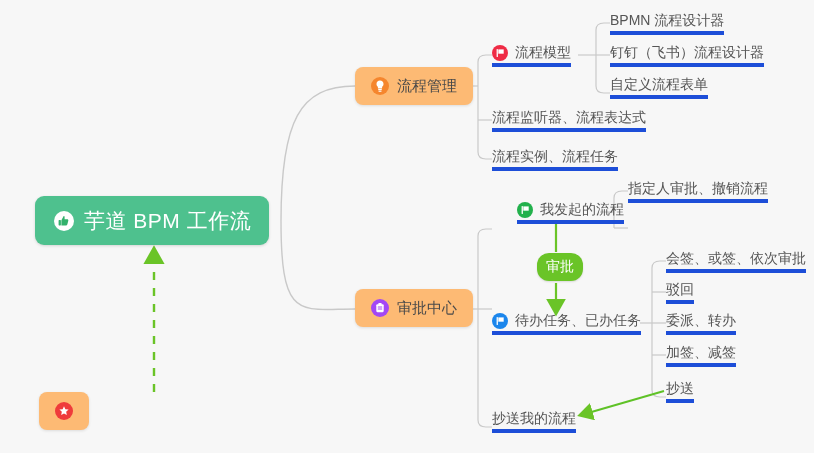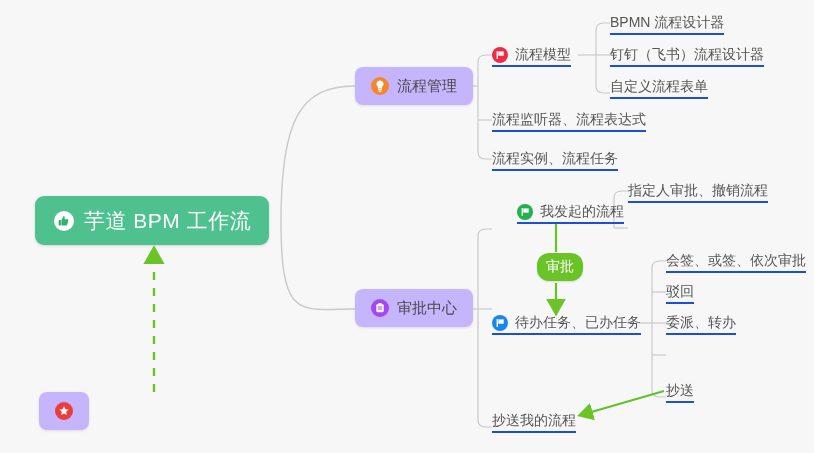--- a/index.html
+++ b/index.html
@@ -26,40 +26,40 @@
     font-size:21px;
     letter-spacing:.5px;
     white-space:nowrap;
   }
   .root-node .label{color:#fff;}
 
   
   .card-node{
     position:absolute;
     display:flex;align-items:center;gap:8px;
-    background:#c4b5fd;
+    background:#fdba74;
     border-radius:8px;
     padding:0 16px;
     height:38px;
     box-shadow:0 1px 3px rgba(0,0,0,.11);
     font-size:15px;
     color:#4a4a4a;
     white-space:nowrap;
   }
 
   
   .plain-node{
     position:absolute;
     display:flex;align-items:flex-end;gap:7px;
     height:24px;
     font-size:14px;
     color:#555555;
     white-space:nowrap;
     padding-bottom:2px;
-    border-bottom:2px solid #1d4ed8;
+    border-bottom:4px solid #1d4ed8;
     box-sizing:border-box;
   }
   .plain-node .label{line-height:18px;}
 
   
   .tag-node{
     position:absolute;
     display:flex;align-items:center;justify-content:center;
     background:#6ac427;
     border-radius:12px;
@@ -236,20 +236,23 @@
 
   <div class="plain-node" style="left:666px;top:249px;">
     <span class="label">会签、或签、依次审批</span>
   </div>
   <div class="plain-node" style="left:666px;top:280px;">
     <span class="label">驳回</span>
   </div>
   <div class="plain-node" style="left:666px;top:311px;">
     <span class="label">委派、转办</span>
   </div>
+  <div class="plain-node" style="left:666px;top:343px;">
+    <span class="label">加签、减签</span>
+  </div>
   <div class="plain-node" style="left:666px;top:379px;">
     <span class="label">抄送</span>
   </div>
 
   <div class="plain-node" style="left:492px;top:409px;">
     <span class="label">抄送我的流程</span>
   </div>
 
   <div class="tag-node" style="left:537px;top:253px;">
     <span class="label">审批</span>

